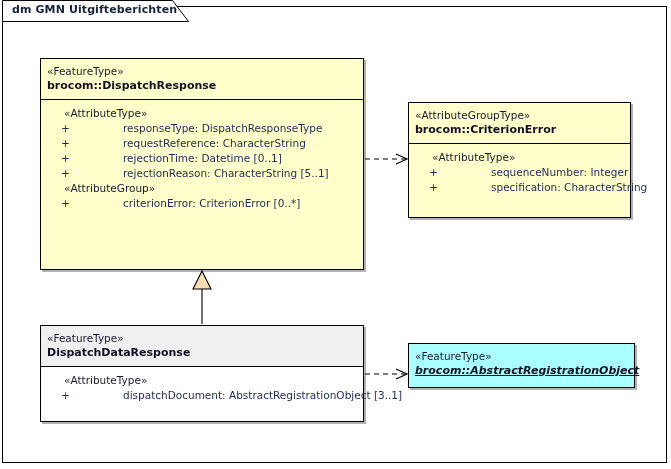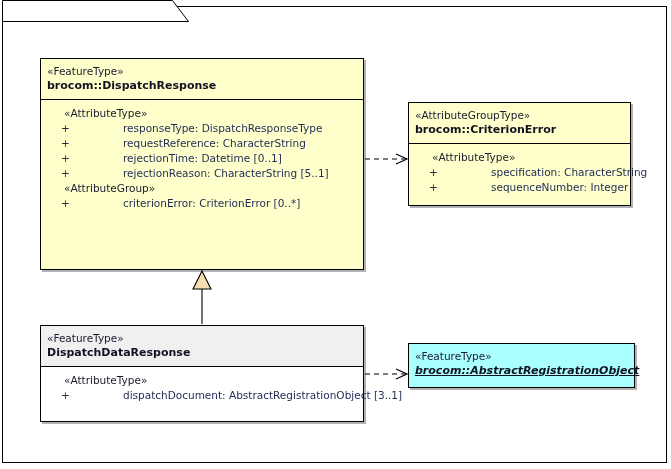--- a/index.html
+++ b/index.html
@@ -130,21 +130,21 @@
 
   
   #box-dispatch-response {
     left: 40px;  top: 58px;  width: 324px;  height: 212px;
     background: #ffffcc;
   }
   #box-dispatch-response .uml-header { background: #ffffcc; }
   #box-dispatch-response .uml-body   { background: #ffffcc; }
 
   #box-criterion-error {
-    left: 408px; top: 102px; width: 223px; height: 104px;
+    left: 408px; top: 102px; width: 223px; height: 116px;
     background: #ffffcc;
   }
   #box-criterion-error .uml-header { background: #ffffcc; }
   #box-criterion-error .uml-body   { background: #ffffcc; }
 
   #box-dispatch-data-response {
     left: 40px;  top: 325px; width: 324px; height: 97px;
     background: #ffffff;
   }
   #box-dispatch-data-response .uml-header { background: #f0f0f0; }
@@ -160,20 +160,21 @@
 <body>
 
 <div id="canvas">
 
   <div class="diagram-frame"></div>
 
   <div class="title-tab">
     <svg width="190" height="22" viewBox="0 0 190 22">
       <path d="M 0.5 0.5 L 170.5 0.5 L 186.5 21.5 L 0.5 21.5 Z" fill="#ffffff" stroke="#000000" stroke-width="1"></path>
     </svg>
+    <div class="title-tab-label">dm GMN Uitgifteberichten</div>
   </div>
 
   <svg class="connectors">
     <defs>
       <marker id="open-arrow" markerWidth="14" markerHeight="12" refX="12" refY="6" orient="auto" markerUnits="userSpaceOnUse">
         <path d="M 1 1 L 12 6 L 1 11" fill="none" stroke="#000000" stroke-width="1.2"></path>
       </marker>
     </defs>
 
     <g>
@@ -223,24 +224,24 @@
 
   <div class="uml-class" id="box-criterion-error">
     <div class="uml-header">
       <div class="uml-stereo">«AttributeGroupType»</div>
       <div class="uml-name">brocom::CriterionError</div>
     </div>
     <div class="uml-divider"></div>
     <div class="uml-body">
       <div class="group-stereo">«AttributeType»</div>
       <div class="attr-row">
+        <span class="attr-vis">+</span><span class="attr-text">sequenceNumber: Integer</span>
+      </div>
+      <div class="attr-row">
         <span class="attr-vis">+</span><span class="attr-text">specification: CharacterString</span>
-      </div>
-      <div class="attr-row">
-        <span class="attr-vis">+</span><span class="attr-text">sequenceNumber: Integer</span>
       </div>
     </div>
   </div>
 
   <div class="uml-class" id="box-dispatch-data-response">
     <div class="uml-header">
       <div class="uml-stereo">«FeatureType»</div>
       <div class="uml-name">DispatchDataResponse</div>
     </div>
     <div class="uml-divider"></div>

